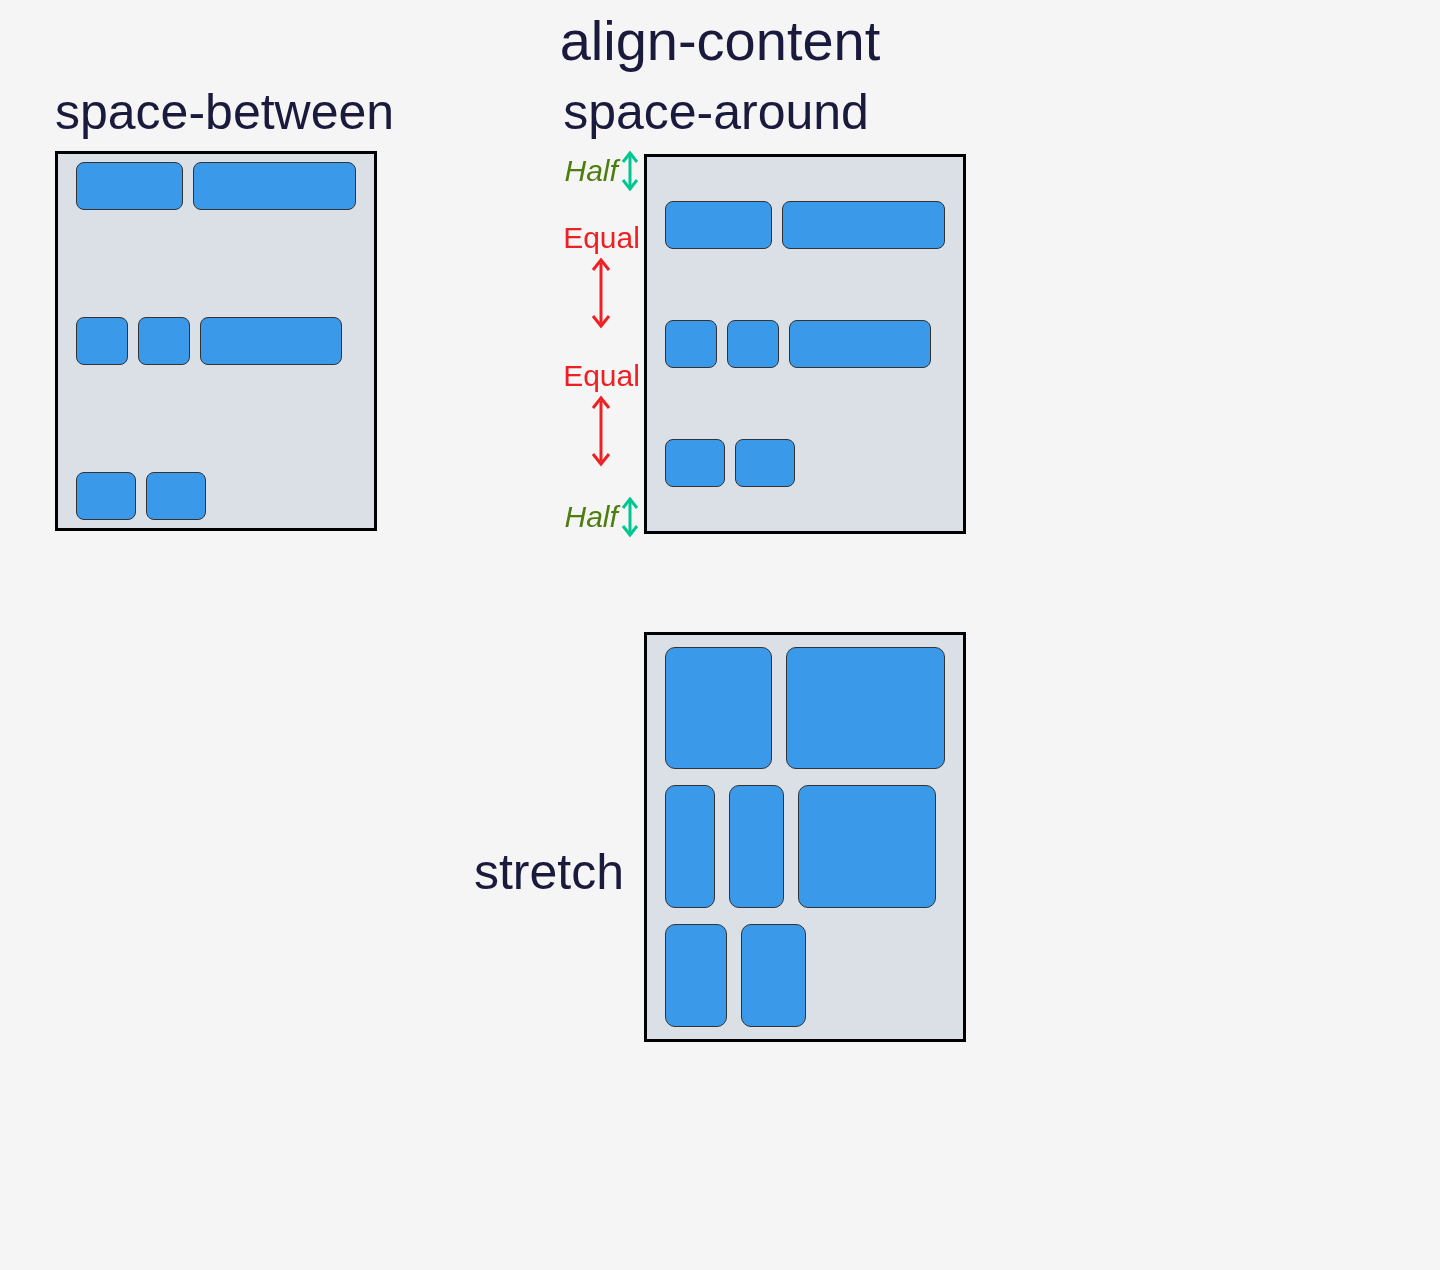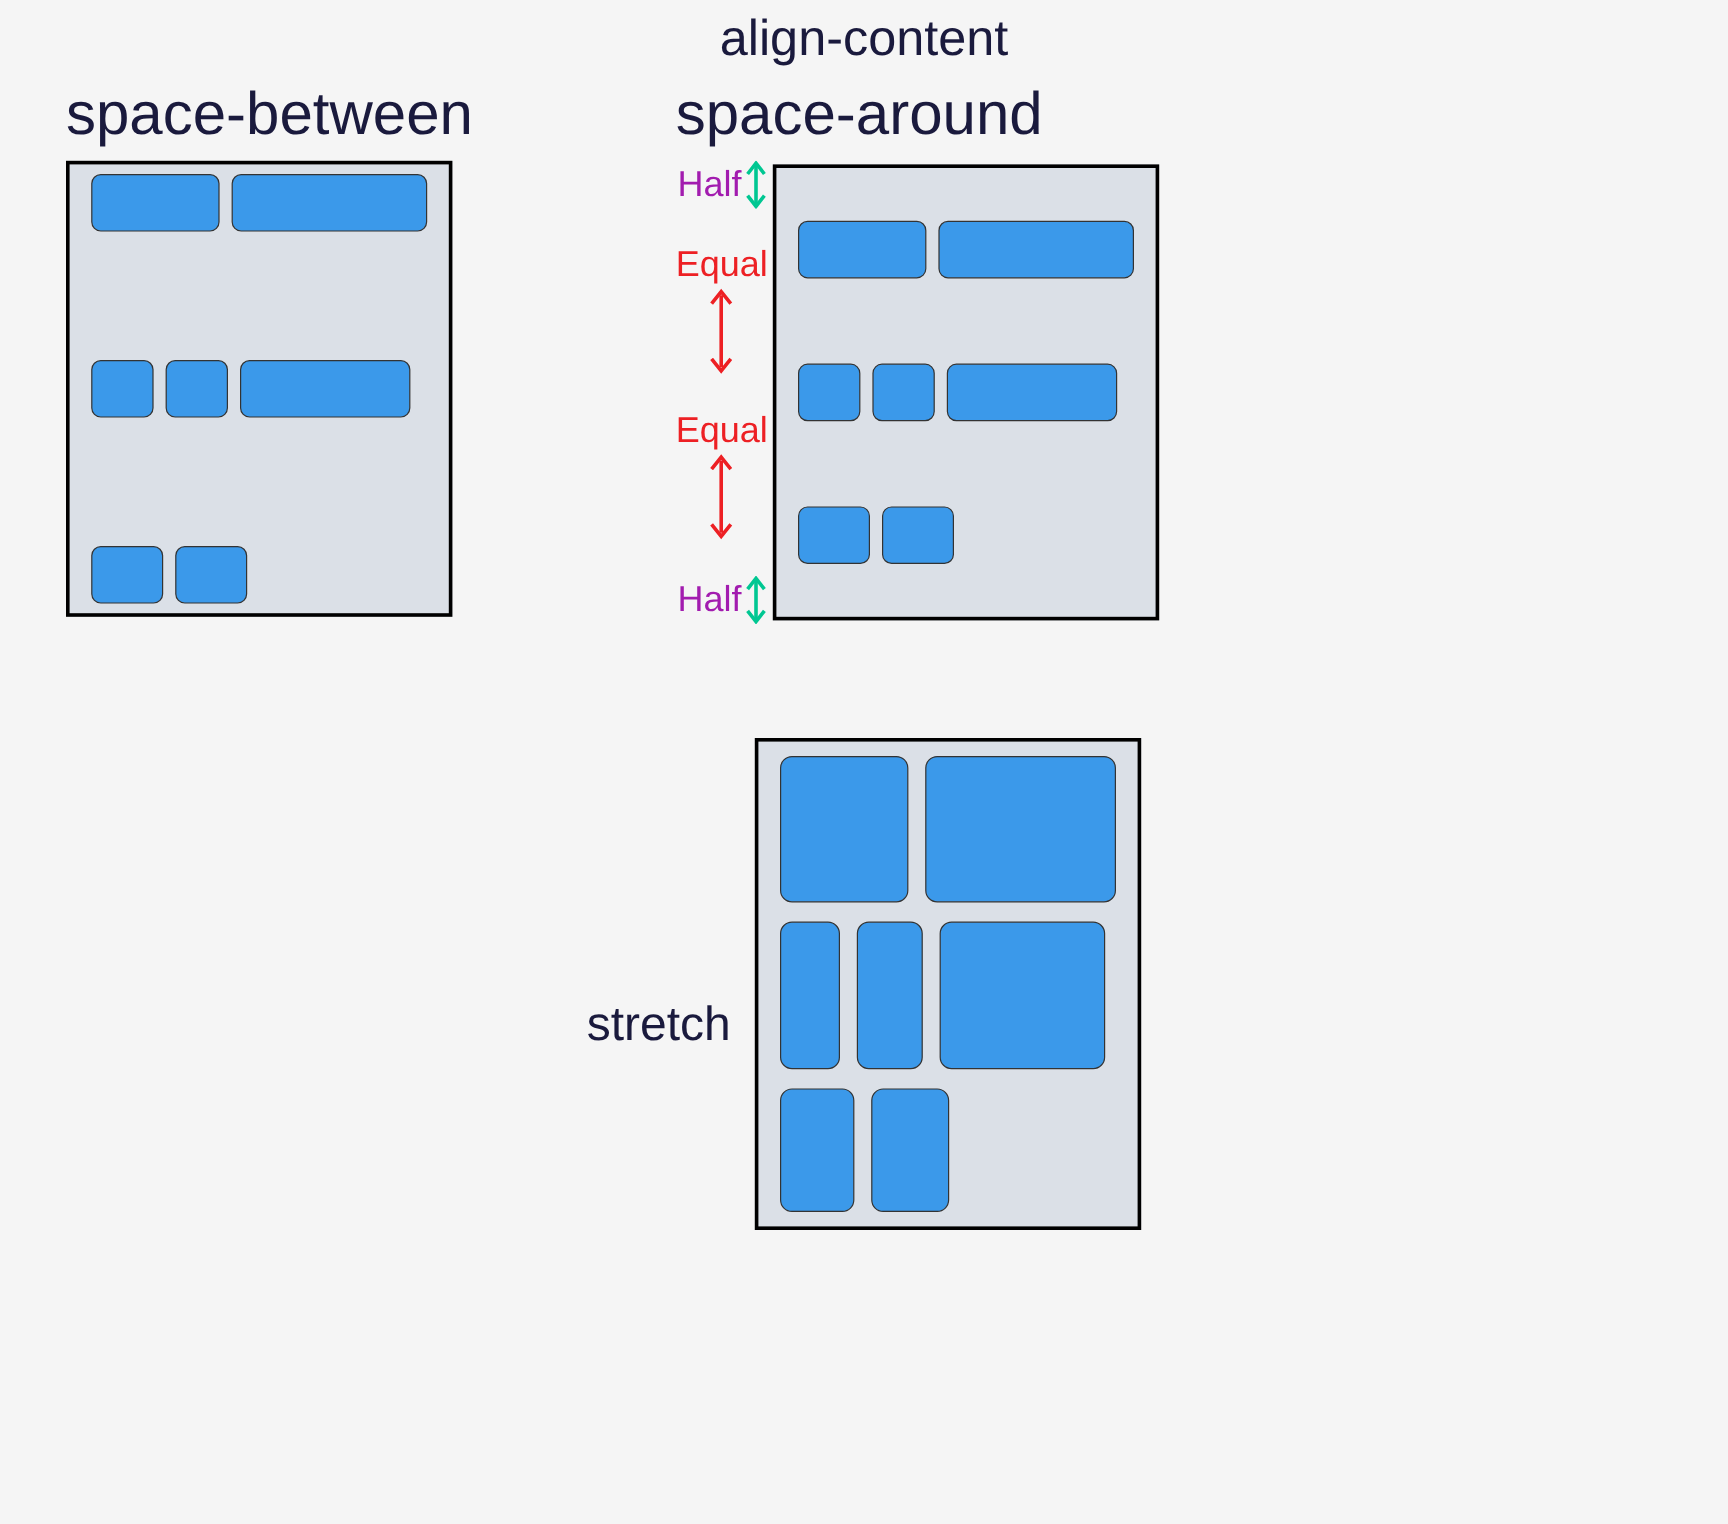--- a/index.html
+++ b/index.html
@@ -9,21 +9,21 @@
     }
     body {
       background: #f5f5f5;
       font-family: -apple-system, BlinkMacSystemFont, 'Segoe UI', sans-serif;
       width: 1440px;
       height: 1270px;
       color: #1a1a3d;
     }
     .main-title {
       text-align: center;
-      font-size: 42px;
+      font-size: 56px;
       font-weight: 500;
       padding-top: 8px;
       padding-bottom: 10px;
     }
     .top-row {
       display: flex;
       padding-left: 36px;
       gap: 150px;
     }
     .example {
@@ -81,33 +81,33 @@
       height: 386px;
       padding-right: 4px;
       align-items: flex-end;
     }
     .anno {
       display: flex;
       align-items: center;
       gap: 2px;
       font-size: 30px;
     }
-    .anno.half { color: #a21caf; }
+    .anno.half { color: #4d7c0f; font-style: italic; }
     .anno.equal { color: #ed2024; flex-direction: column; }
     .arrow-svg { display: block; }
     
     .bottom-row {
       display: flex;
       align-items: center;
       justify-content: center;
       margin-top: 95px;
       gap: 20px;
     }
     .bottom-label {
-      font-size: 40px;
+      font-size: 50px;
       font-weight: 400;
       margin-top: 69px;
     }
     .container.stretch {
       height: 410px;
       width: 322px;
       padding: 12px 18px 12px 18px;
       gap: 16px;
     }
     .stretch .row.r1 { height: 126px; gap: 14px; }

